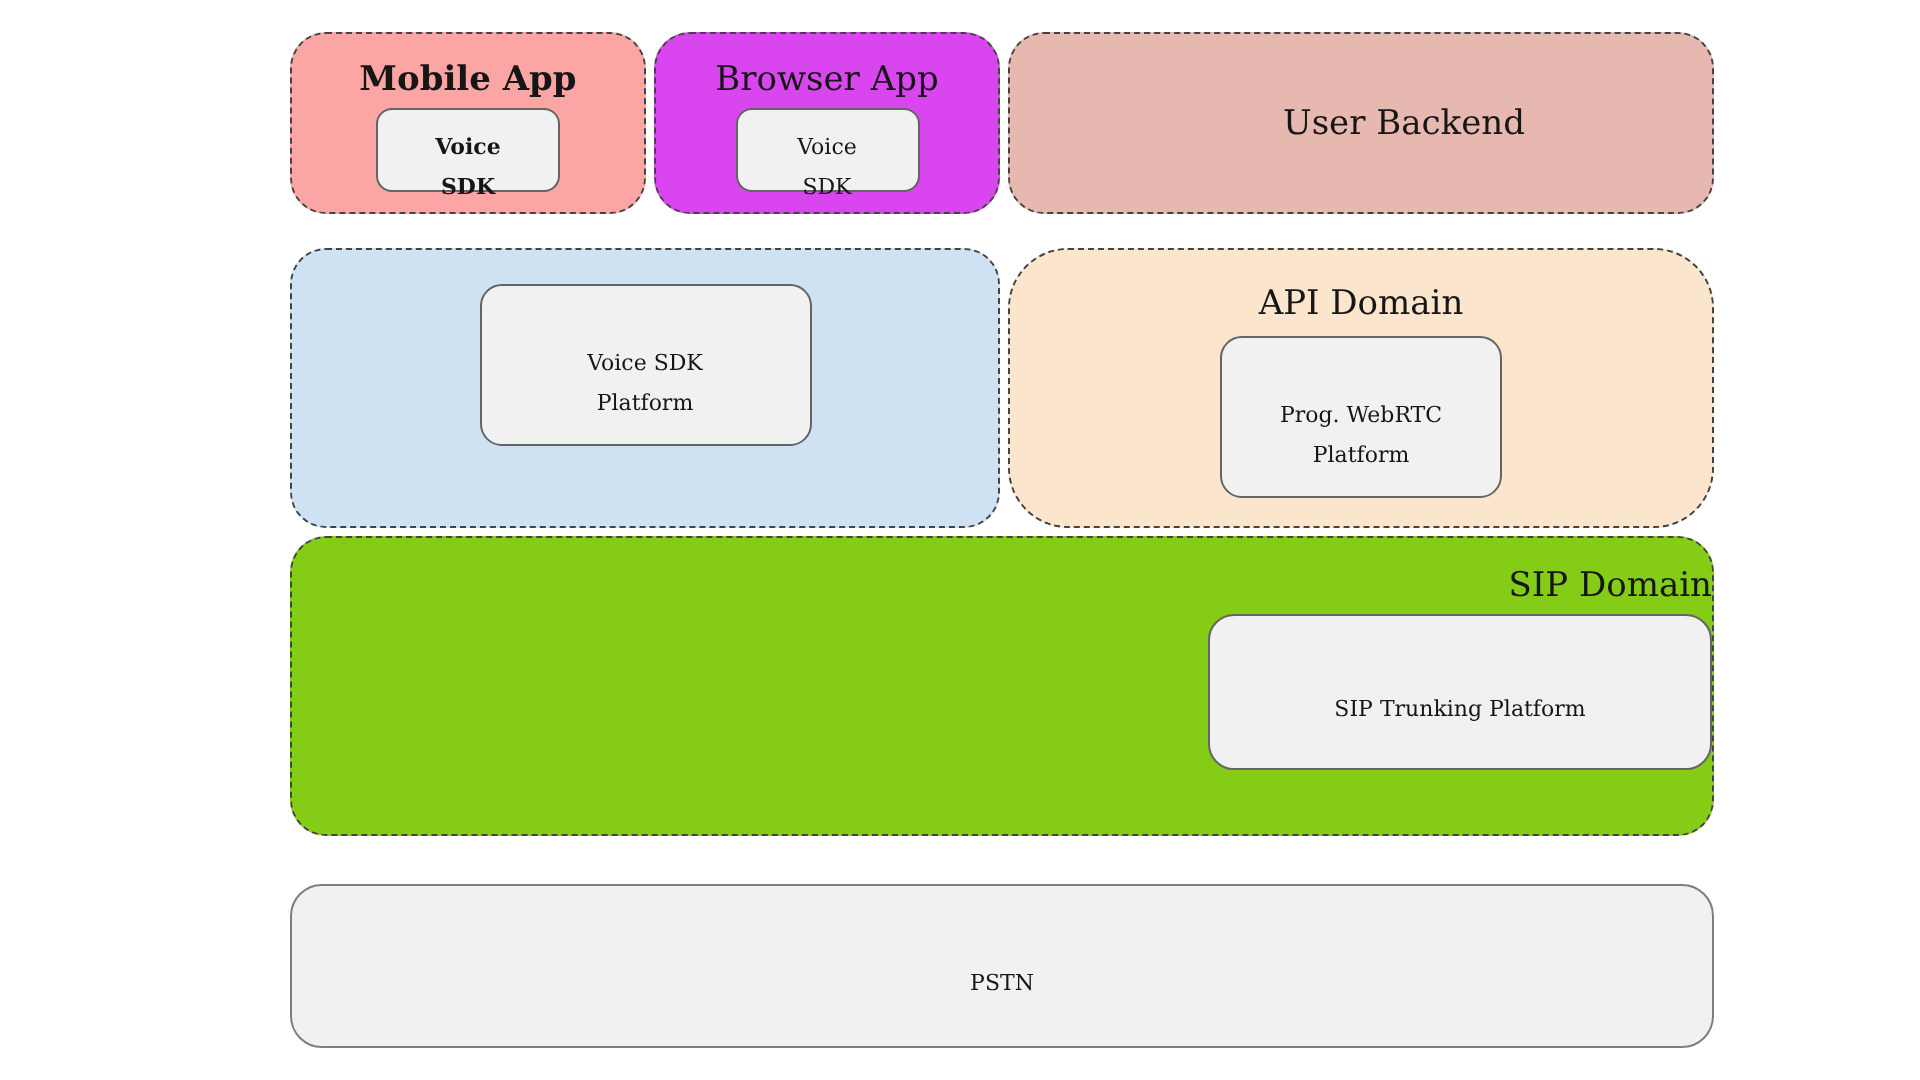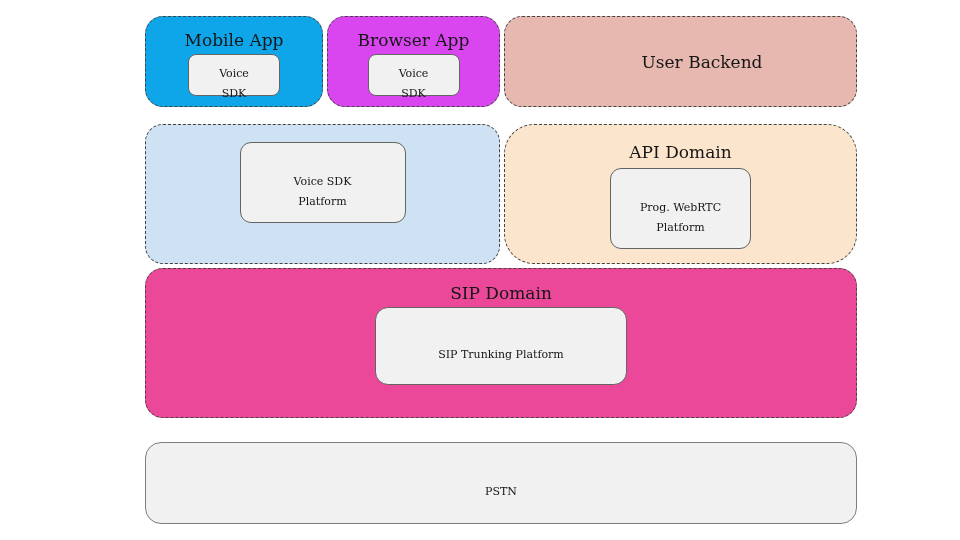--- a/index.html
+++ b/index.html
@@ -99,21 +99,21 @@
   #webrtc-domain{ left: 145px; top: 124px; width: 355px; height: 140px; }
   #api-domain   { left: 504px; top: 124px; width: 353px; height: 140px; }
   #sip-domain   { left: 145px; top: 268px; width: 712px; height: 150px; }
   #pstn         { left: 145px; top: 442px; width: 712px; height: 82px; }
 </style>
 </head>
 <body>
 
 <div class="canvas">
 
-  <div id="mobile-app" class="group app-group" style="background: #0ea5e9;">
+  <div id="mobile-app" class="group app-group" style="background: #fca5a5; font-weight: bold;">
     <div class="group-title">Mobile App</div>
     <div class="node sdk-node">
       <div class="node-label">Voice
 SDK</div>
     </div>
   </div>
 
   <div id="browser-app" class="group app-group" style="background: #d946ef;">
     <div class="group-title">Browser App</div>
     <div class="node sdk-node">
@@ -134,21 +134,21 @@
   </div>
 
   <div id="api-domain" class="group domain-group" style="background: rgb(252, 229, 205); border-radius: 30px;">
     <div class="group-title">API Domain</div>
     <div class="node platform-node narrow">
       <div class="node-label">Prog. WebRTC
 Platform</div>
     </div>
   </div>
 
-  <div id="sip-domain" class="group sip-group" style="background: #ec4899;">
+  <div id="sip-domain" class="group sip-group" style="background: #84cc16; align-items: flex-end;">
     <div class="group-title">SIP Domain</div>
     <div class="node trunk-node">
       <div class="node-label">SIP Trunking Platform</div>
     </div>
   </div>
 
   <div id="pstn" class="pstn-box" style="background: rgb(241, 241, 242);">
     <div class="node-label">PSTN</div>
   </div>
 

